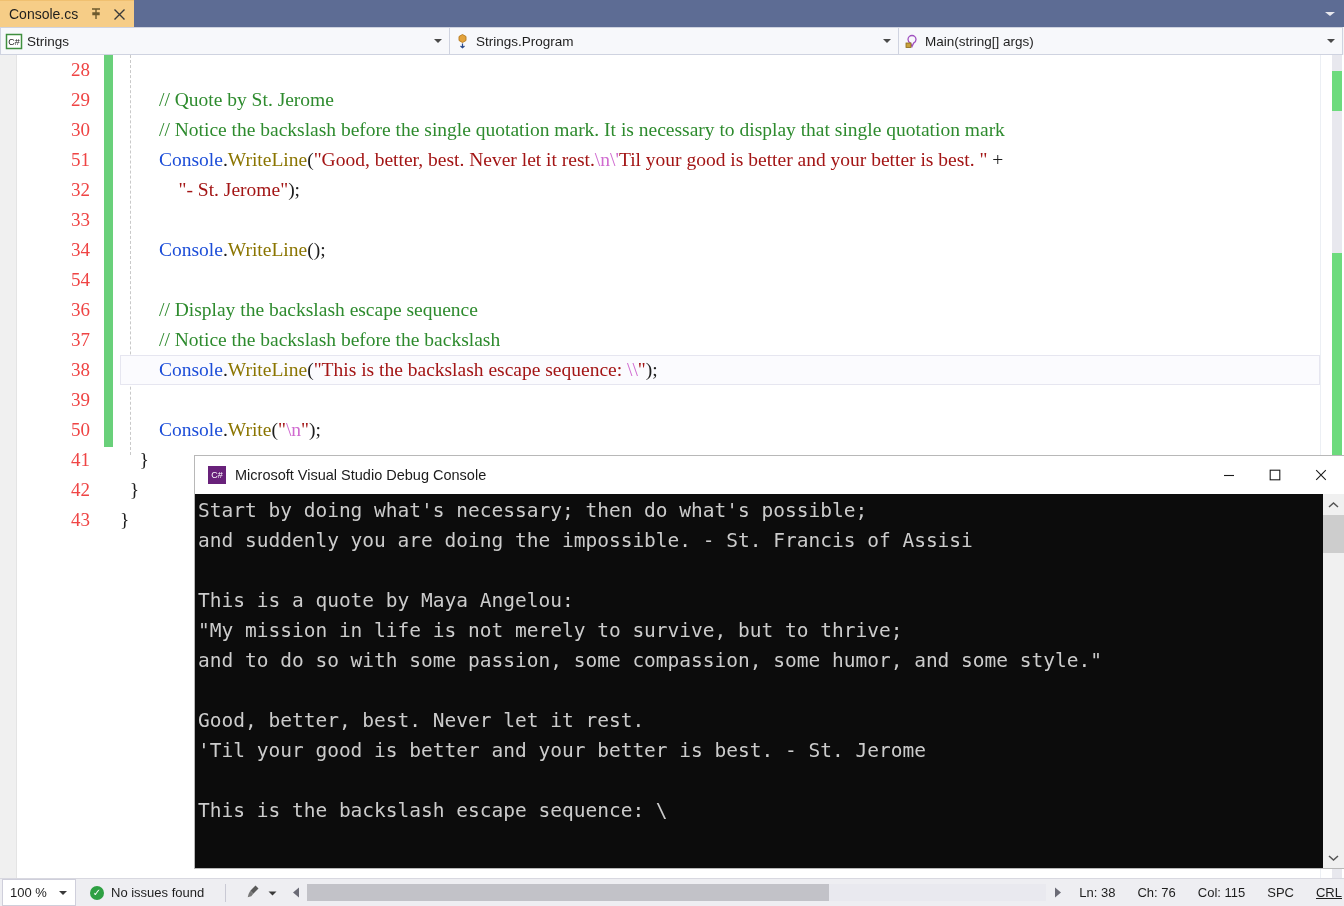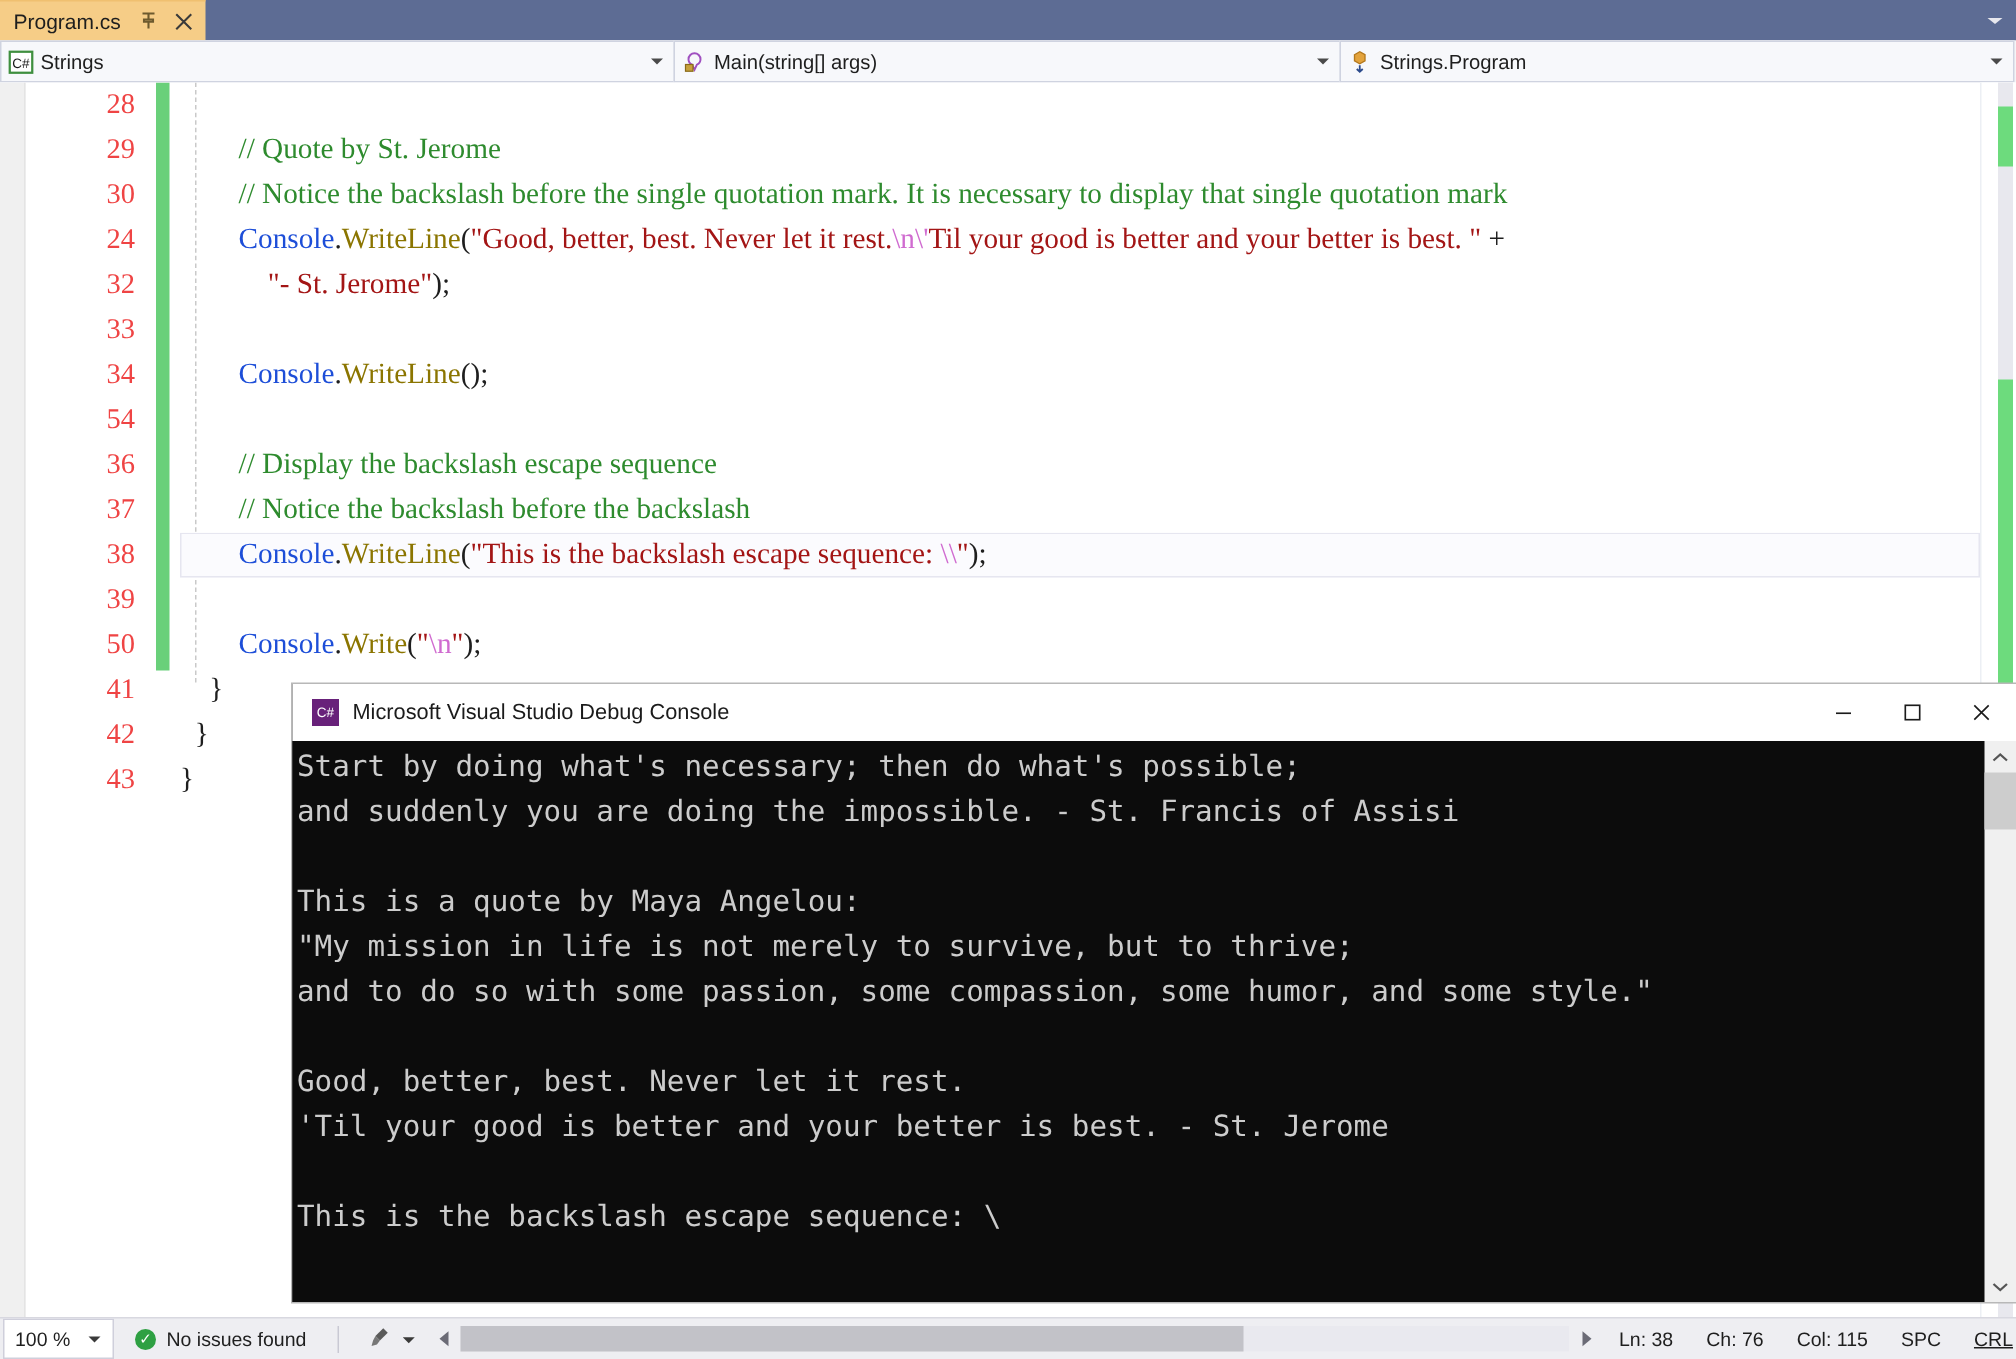--- a/index.html
+++ b/index.html
@@ -154,21 +154,21 @@
   .sb-item { padding:0 11px; white-space:nowrap; }
   .sb-right { display:flex; align-items:center; }
 </style>
 </head>
 <body>
 
 <div id="app">
 
   <div class="tabstrip">
     <div class="tab">
-      <span class="tab-label">Program.cs</span>
+      <span class="tab-label">Console.cs</span>
       <span class="tab-pin">
         <svg width="14" height="16" viewBox="0 0 14 16">
             <path d="M3 3h8M7 3v4M4 7h6v1.5H4zM7 8.5V13" stroke="#6d5a2e" stroke-width="1.4" fill="none"></path>
           </svg>
       </span>
       <span class="tab-close">
         <svg width="15" height="15" viewBox="0 0 15 15">
             <path d="M2.5 2.5l10 10M12.5 2.5l-10 10" stroke="#3a3a3a" stroke-width="1.4"></path>
           </svg>
       </span>
@@ -184,49 +184,49 @@
     <div class="navcombo" id="nav-type">
       <span class="ico">
         <svg width="19" height="17" viewBox="0 0 19 17">
             <rect x="1.5" y="1.5" width="15" height="14" fill="#fff" stroke="#3f8f3f" stroke-width="1.5"></rect>
             <text x="9" y="12" font-size="9" text-anchor="middle" fill="#1a1a1a" font-family="Liberation Sans, sans-serif">C#</text>
           </svg>
       </span>
       <span class="txt">Strings</span>
       <span class="arr"></span>
     </div>
+    <div class="navcombo" id="nav-class">
+      <span class="ico">
+        <svg width="19" height="17" viewBox="0 0 19 17">
+            <path d="M5 3.5l3.5-2 3.5 2v4l-3.5 2-3.5-2z" fill="#e3a33c" stroke="#b4781c" stroke-width="0.9"></path>
+            <path d="M8.5 10.5v4M6.5 13l2 1.8 2-1.8" stroke="#2b4a8b" stroke-width="1.2" fill="none"></path>
+          </svg>
+      </span>
+      <span class="txt">Strings.Program</span>
+      <span class="arr"></span>
+    </div>
     <div class="navcombo" id="nav-member">
       <span class="ico">
         <svg width="19" height="17" viewBox="0 0 19 17">
             <path d="M9 2.5c-2.2 0-4 1.8-4 4 0 1.6 1 3 2.4 3.6l1.6 3.4 1.6-3.4C12 9.5 13 8.1 13 6.5c0-2.2-1.8-4-4-4z" fill="none" stroke="#a050c0" stroke-width="1.3"></path>
             <rect x="3" y="10" width="5" height="4.5" fill="#c8a13c" stroke="#8a6a18" stroke-width="0.8"></rect>
           </svg>
       </span>
       <span class="txt">Main(string[] args)</span>
-      <span class="arr"></span>
-    </div>
-    <div class="navcombo" id="nav-class">
-      <span class="ico">
-        <svg width="19" height="17" viewBox="0 0 19 17">
-            <path d="M5 3.5l3.5-2 3.5 2v4l-3.5 2-3.5-2z" fill="#e3a33c" stroke="#b4781c" stroke-width="0.9"></path>
-            <path d="M8.5 10.5v4M6.5 13l2 1.8 2-1.8" stroke="#2b4a8b" stroke-width="1.2" fill="none"></path>
-          </svg>
-      </span>
-      <span class="txt">Strings.Program</span>
       <span class="arr"></span>
     </div>
   </div>
 
   <div class="editor">
     <div class="editor-left-border"></div>
     <div class="gutter-num" id="gutter">
         <div class="ln">28</div>
         <div class="ln">29</div>
         <div class="ln">30</div>
-        <div class="ln">24</div>
+        <div class="ln">51</div>
         <div class="ln">32</div>
         <div class="ln">33</div>
         <div class="ln">34</div>
         <div class="ln">54</div>
         <div class="ln">36</div>
         <div class="ln">37</div>
         <div class="ln">38</div>
         <div class="ln">39</div>
         <div class="ln">50</div>
         <div class="ln">41</div>

